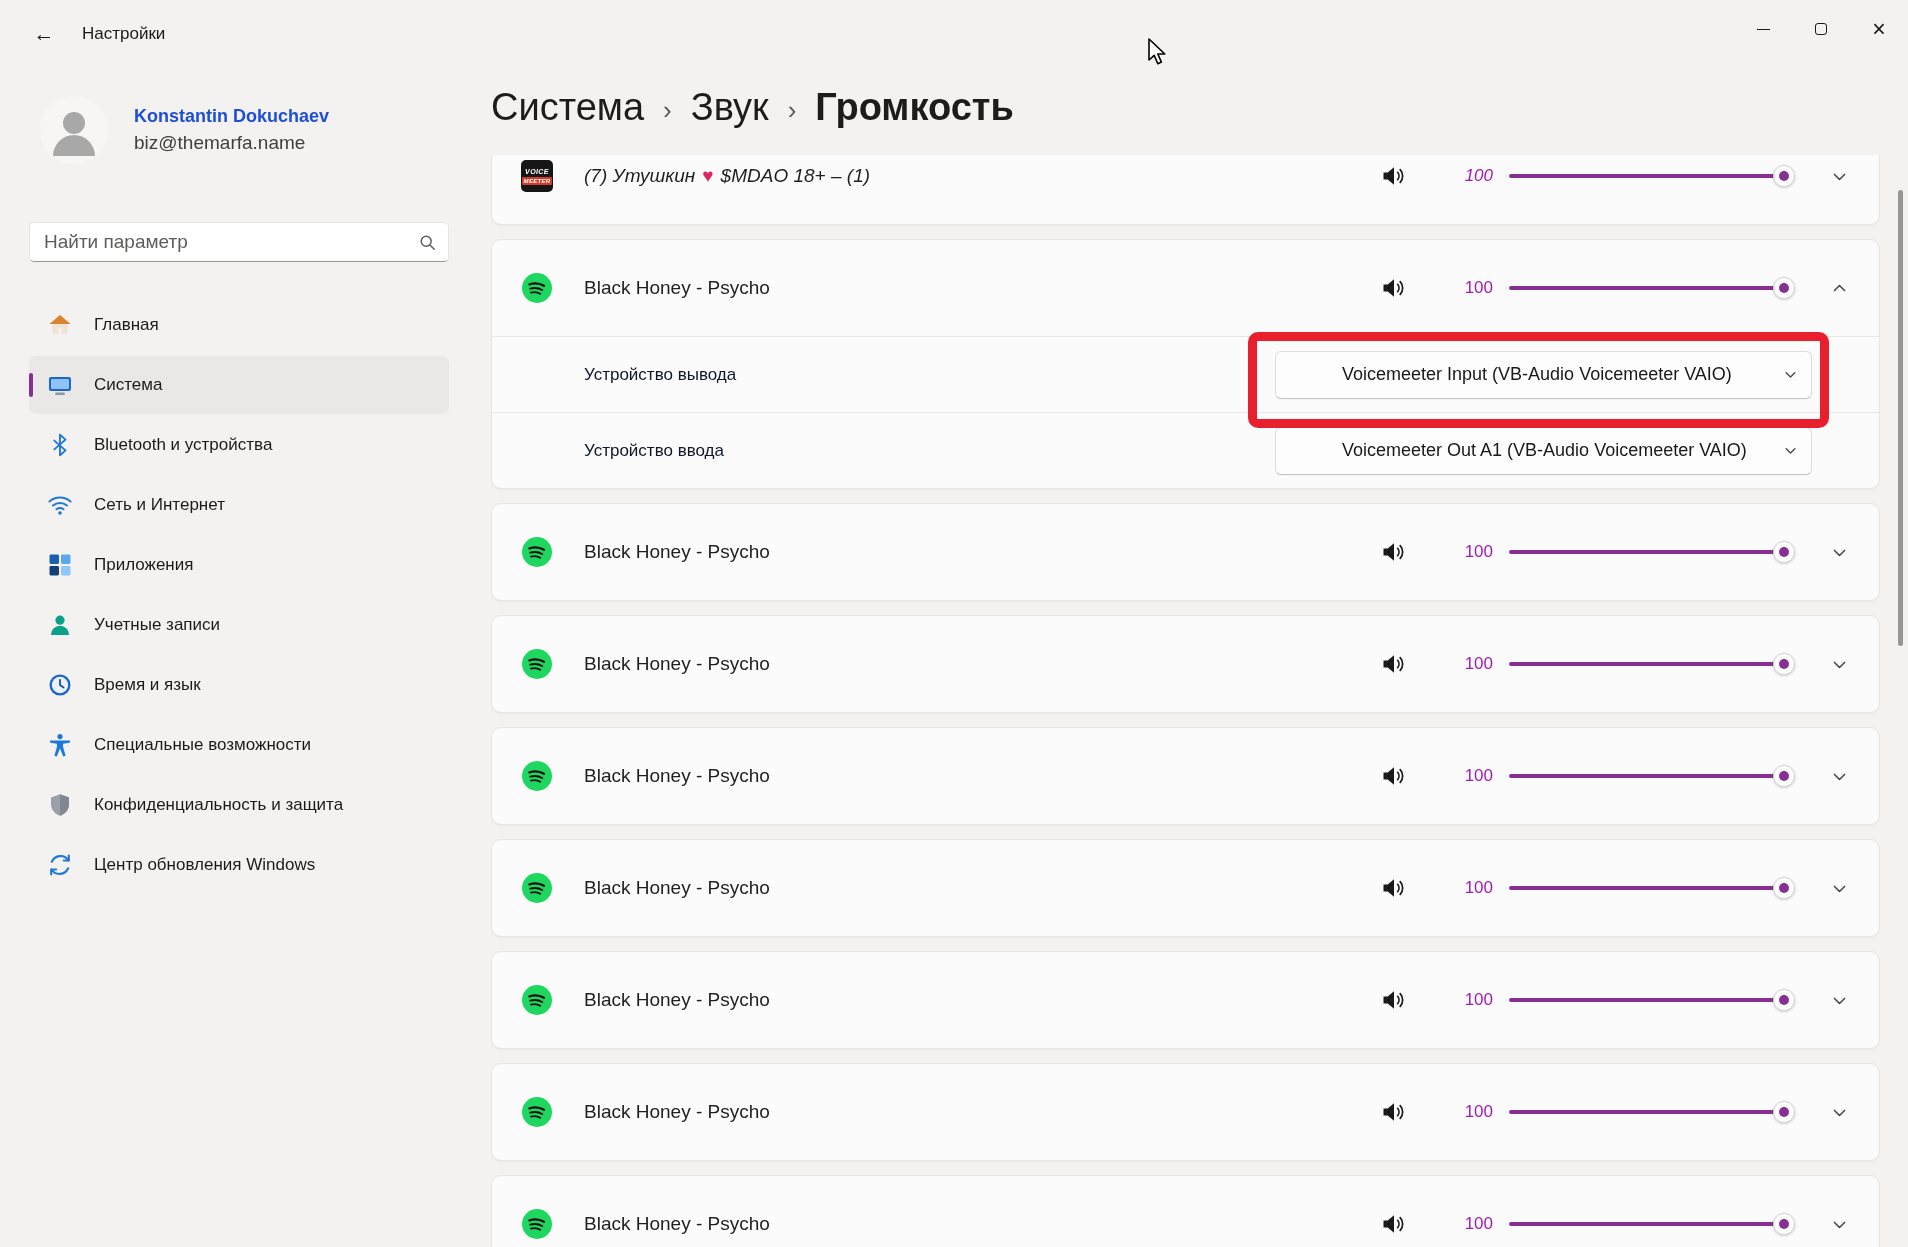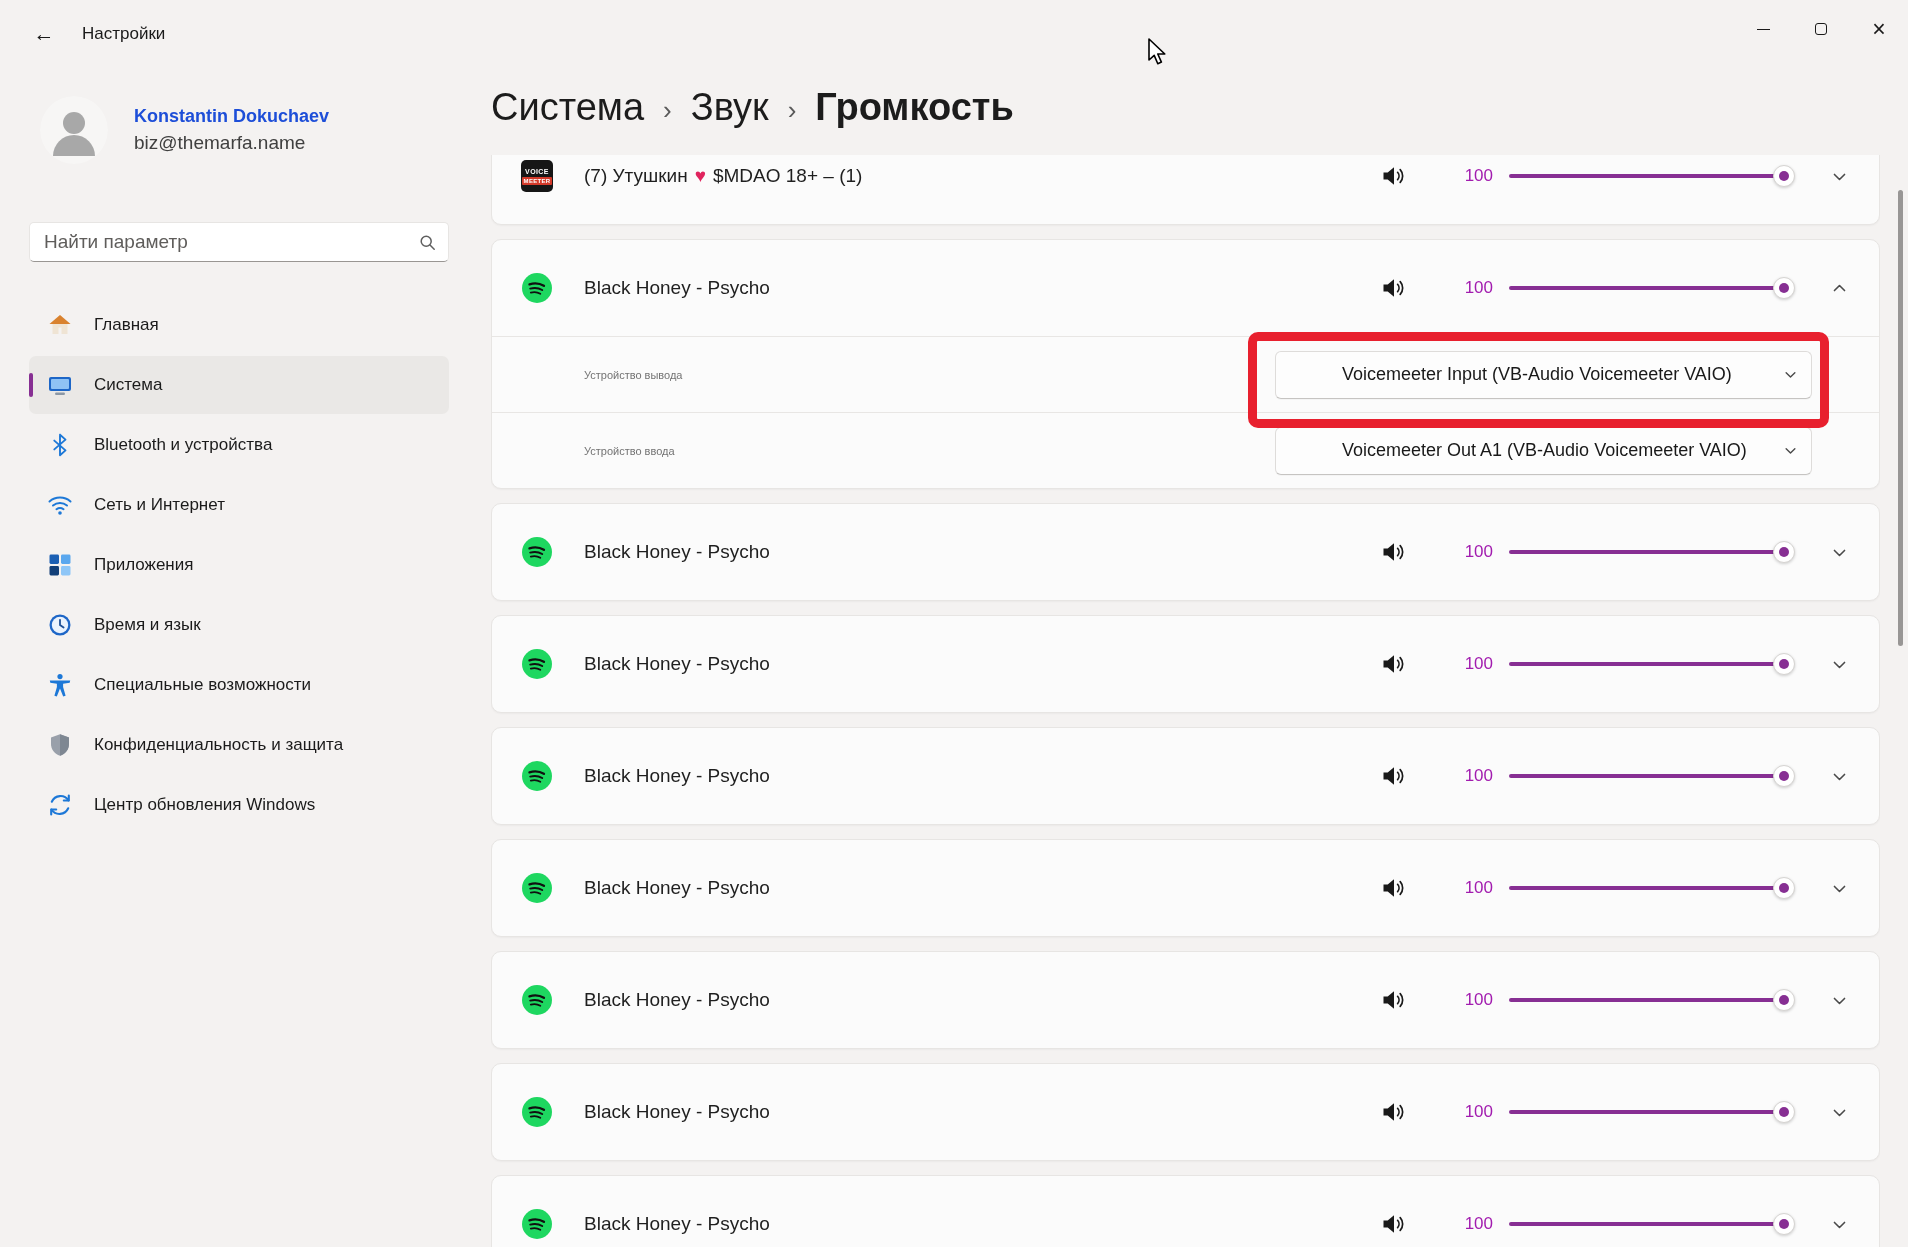--- a/index.html
+++ b/index.html
@@ -46,21 +46,21 @@
   .nicon svg{width:26px;height:26px;}
 
   
   .breadcrumb{position:absolute;left:491px;top:86px;display:flex;align-items:center;gap:19px;}
   .bc-seg{font-size:38px;color:#1c1c1c;line-height:1.15;cursor:pointer;}
   .bc-current{font-weight:700;cursor:default;}
   .bc-sep{font-size:26px;color:#5a5a5a;margin-top:5px;}
 
   .content{position:absolute;left:491px;top:155px;width:1389px;bottom:0;overflow:hidden;}
   .card{position:relative;background:#fbfbfb;border:1px solid #e7e5e3;border-radius:10px;margin-bottom:14px;box-shadow:0 1px 2px rgba(0,0,0,.04);}
-  .top-card{margin-top:-28px;}
+  .top-card{margin-top:-28px;font-style:italic;}
 
   .row{display:flex;align-items:center;height:96px;padding:0 20px 0 29px;}
   .app-icon{width:32px;height:32px;flex:0 0 32px;margin-right:31px;}
   .app-icon svg{width:32px;height:32px;display:block;}
   .sp-bg{fill:var(--spotify);}
   .vm{background:#161616;border-radius:5px;display:flex;flex-direction:column;align-items:center;justify-content:center;gap:2px;height:32px;}
   .vm1{font-size:7px;font-weight:700;color:#ffffff;letter-spacing:.4px;line-height:1;}
   .vm2{font-size:6px;font-weight:700;color:#ffffff;background:#d43a2a;padding:1px 2px;border-radius:1px;line-height:1;letter-spacing:.3px;}
   .row-title{font-size:19px;color:#1f1f1f;white-space:nowrap;}
   .heart{color:#e0245e;margin:0 7px;}
@@ -68,21 +68,21 @@
   .row-right{margin-left:auto;display:flex;align-items:center;}
   .spk{width:28px;height:28px;display:block;}
   .vol{width:48px;text-align:right;font-size:17px;color:#a21caf;margin-left:38px;}
   .slider{position:relative;width:286px;height:24px;margin-left:16px;cursor:pointer;}
   .slider::before{content:'';position:absolute;left:0;right:4px;top:10px;height:4px;border-radius:2px;background:var(--accent);}
   .thumb{position:absolute;right:0;top:1px;width:22px;height:22px;border-radius:50%;background:#ffffff;border:1px solid #d6d4d2;box-shadow:0 1px 3px rgba(0,0,0,.18);}
   .thumb::after{content:'';position:absolute;inset:5px;border-radius:50%;background:var(--accent);}
   .chev-btn{margin-left:24px;width:40px;height:40px;display:flex;align-items:center;justify-content:center;border-radius:6px;}
 
   .sub-row{display:flex;align-items:center;height:76px;border-top:1px solid #e8e6e4;padding:0 67px 0 92px;}
-  .sub-label{font-size:11px;color:#737373;}
+  .sub-label{font-size:17px;color:#0f172a;}
   .dropdown{margin-left:auto;width:537px;height:48px;background:#fdfdfd;border:1px solid #dedcda;border-bottom-color:#c6c4c2;border-radius:6px;display:flex;align-items:center;padding:0 14px 0 18px;font-size:18px;color:#191919;box-shadow:0 1px 1px rgba(0,0,0,.03);}
   .dd-text{flex:1;text-align:left;white-space:nowrap;overflow:hidden;margin-left:48px;}
   .dd-chev{margin-left:10px;display:flex;}
 
   .annotation{position:absolute;left:756px;top:92px;width:581px;height:96px;border:9px solid var(--annotation);border-radius:10px;pointer-events:none;z-index:5;}
 
   .scrollbar-thumb{position:absolute;right:5px;top:190px;width:5px;height:456px;border-radius:3px;background:#989695;}
 
   .cursor{position:absolute;left:1146px;top:38px;width:24px;height:32px;z-index:20;pointer-events:none;}
 </style>
@@ -178,20 +178,29 @@
             <rect x="14" y="2.5" width="9.5" height="9.5" rx="1.4" fill="#5aa7ee"></rect>
             <rect x="2.5" y="14" width="9.5" height="9.5" rx="1.4" fill="#123f78"></rect>
             <rect x="14" y="14" width="9.5" height="9.5" rx="1.4" fill="#8ec6f7"></rect>
           </svg>
         </span>
       <span>Приложения</span>
     </div>
     <div class="nav-item">
       <span class="nicon">
           <svg viewBox="0 0 26 26">
+            <circle cx="13" cy="8.2" r="4.6" fill="#0aa287"></circle>
+            <path d="M3.8 23a9.2 9.2 0 0 1 18.4 0z" fill="#0aa287"></path>
+          </svg>
+        </span>
+      <span>Учетные записи</span>
+    </div>
+    <div class="nav-item">
+      <span class="nicon">
+          <svg viewBox="0 0 26 26">
             <circle cx="13" cy="13" r="10.5" fill="#1d66c7"></circle>
             <circle cx="13" cy="13" r="8.2" fill="#e9f2fd"></circle>
             <path d="M13 7.8V13l3.6 2.5" stroke="#1d4f96" stroke-width="1.8" fill="none" stroke-linecap="round"></path>
           </svg>
         </span>
       <span>Время и язык</span>
     </div>
     <div class="nav-item">
       <span class="nicon">
           <svg viewBox="0 0 26 26" fill="#1d78d7">

